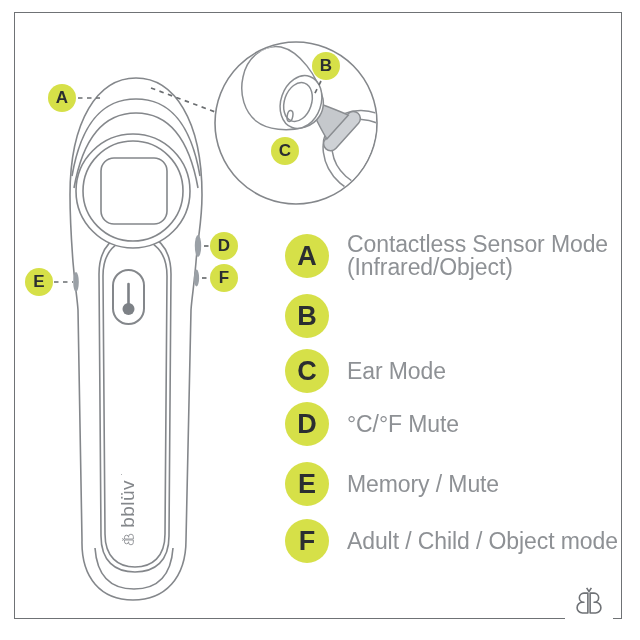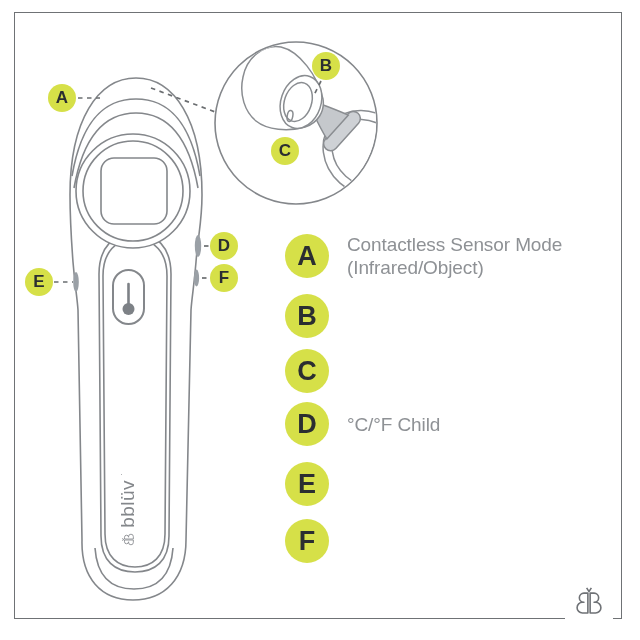--- a/index.html
+++ b/index.html
@@ -23,21 +23,21 @@
   .legend-row{
     position:absolute;left:285px;display:flex;align-items:center;gap:18px;height:44px;
   }
   .legend-badge{
     width:44px;height:44px;border-radius:50%;flex:0 0 44px;
     background:var(--accent,#d6e048);
     display:flex;align-items:center;justify-content:center;
     font-weight:700;font-size:27px;color:var(--letter,#2b2e31);
   }
   .legend-text{
-    font-size:19px;line-height:23px;color:var(--txt,#8e9195);letter-spacing:-.1px;white-space:nowrap;
+    font-size:23px;line-height:23px;color:var(--txt,#8e9195);letter-spacing:-.1px;white-space:nowrap;
   }
   
   .handle-logo{
     position:absolute;left:88px;top:499px;width:80px;height:22px;
     transform:rotate(-90deg);transform-origin:center;
     display:flex;align-items:center;justify-content:center;gap:4px;
     color:#84878b;
   }
   .handle-logo .brand{font-size:19px;letter-spacing:.5px;}
   .handle-logo .tm{font-size:8px;align-self:flex-start;line-height:10px;}
@@ -143,30 +143,33 @@
       <div class="legend-text">
         <div>Contactless Sensor Mode</div>
         <div>(Infrared/Object)</div>
       </div>
     </div>
     <div class="legend-row" style="top:294px;">
       <div class="legend-badge">B</div>
     </div>
     <div class="legend-row" style="top:349px;">
       <div class="legend-badge">C</div>
+      <div class="legend-text">Ear Mode</div>
     </div>
     <div class="legend-row" style="top:402px;">
       <div class="legend-badge">D</div>
-      <div class="legend-text">°C/°F Child</div>
+      <div class="legend-text">°C/°F Mute</div>
     </div>
     <div class="legend-row" style="top:462px;">
       <div class="legend-badge">E</div>
+      <div class="legend-text">Memory / Mute</div>
     </div>
     <div class="legend-row" style="top:519px;">
       <div class="legend-badge">F</div>
+      <div class="legend-text">Adult / Child / Object mode</div>
     </div>
   </div>
 
   <div class="frame"></div>
 
   <div class="corner-logo">
     <svg width="34" height="30" viewBox="0 0 36 32" stroke="#6f7276" stroke-width="1.7" fill="none" stroke-linejoin="round">
       <path d="M15.5 2 L18 6 L20.5 2"></path>
       <path d="M19.2 28.8 V7.6 h4.2 a4.9 4.9 0 0 1 0 9.8 h1.6 a5.7 5.7 0 0 1 0 11.4 z"></path>
       <path d="M16.8 28.8 V7.6 h-4.2 a4.9 4.9 0 0 0 0 9.8 h-1.6 a5.7 5.7 0 0 0 0 11.4 z"></path>

